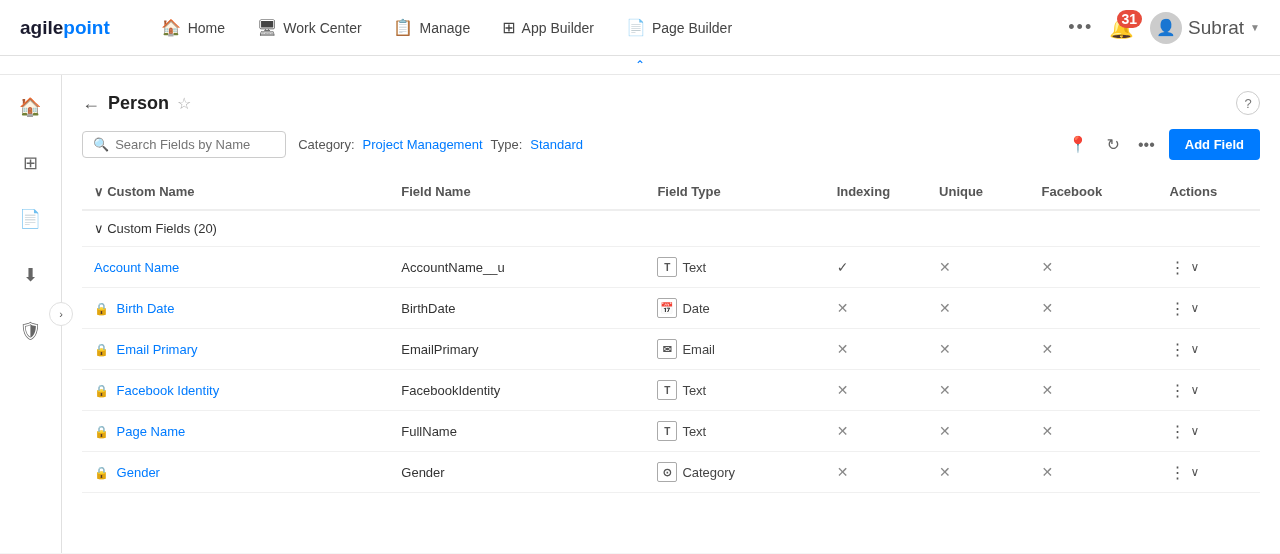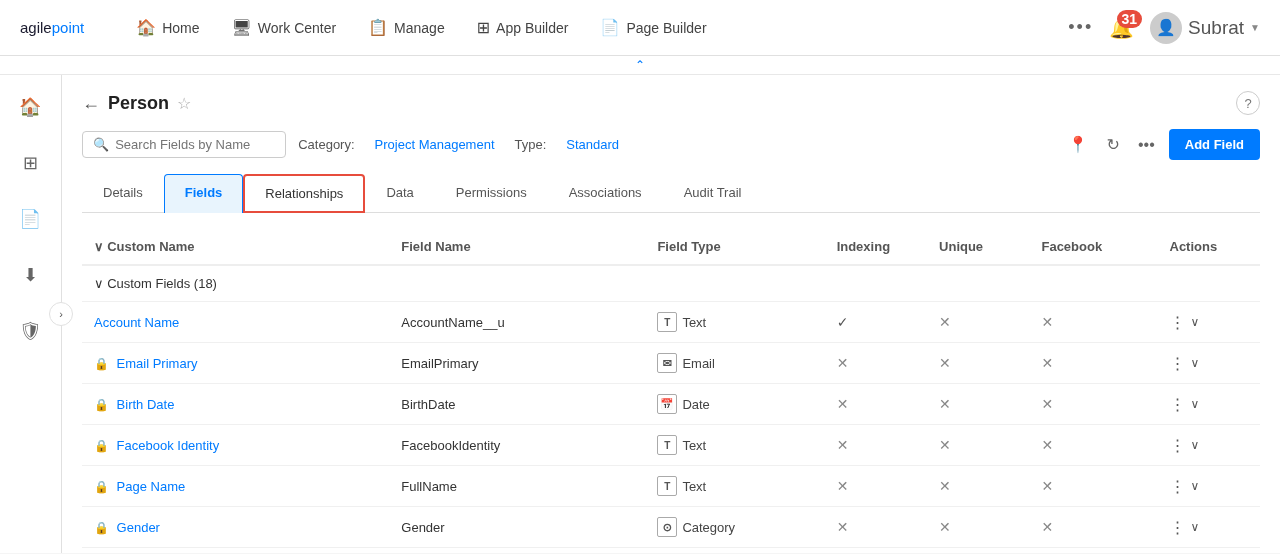--- a/index.html
+++ b/index.html
@@ -15,22 +15,22 @@
       border-bottom: 1px solid #e0e0e0;
       position: relative;
       z-index: 10;
     }
     .logo {
       display: flex;
       align-items: center;
       margin-right: 40px;
     }
     .logo-text {
-      font-size: 15px;
-      font-weight: normal;
+      font-size: 19px;
+      font-weight: bold;
       color: #1a1a2e;
     }
     .nav-items {
       display: flex;
       align-items: center;
       gap: 8px;
       flex: 1;
     }
     .nav-item {
       display: flex;
@@ -222,21 +222,21 @@
       border: none;
       outline: none;
       font-size: 13px;
       color: #404040;
       background: transparent;
       width: 160px;
     }
     .filter-tags {
       display: flex;
       align-items: center;
-      gap: 20px;
+      gap: 8px;
       justify-content: flex-end;
     }
     .filter-label { color: #555; font-size: 13px; }
     .filter-value { color: #007bff; font-size: 13px; cursor: pointer; }
     .toolbar-right {
       margin-left: auto;
       display: flex;
       align-items: center;
       gap: 10px;
     }
@@ -446,29 +446,20 @@
         <span class="filter-value">Standard</span>
       </div>
       <div class="toolbar-right">
         <span class="icon-btn">📍</span>
         <span class="icon-btn">↻</span>
         <span class="icon-btn">•••</span>
         <button class="add-field-btn">Add Field</button>
       </div>
     </div>
 
-    <div class="tabs">
-      <div class="tab">Details</div>
-      <div class="tab active">Fields</div>
-      <div class="tab highlighted">Relationships</div>
-      <div class="tab">Data</div>
-      <div class="tab">Permissions</div>
-      <div class="tab">Associations</div>
-      <div class="tab">Audit Trail</div>
-    </div>
 
     <table class="data-table">
       <thead>
         <tr>
           <th class="col-display-name">
             <span>∨</span>
             <span>Custom Name</span>
           </th>
           <th class="col-field-name">Field Name</th>
           <th class="col-field-type">Field Type</th>
@@ -476,21 +467,21 @@
           <th class="col-unique">Unique</th>
           <th class="col-mandatory">Facebook</th>
           <th class="col-actions">Actions</th>
         </tr>
       </thead>
       <tbody>
 
         <tr>
           <td colspan="7">
             <span>∨</span>
-            <span>Custom Fields (18)</span>
+            <span>Custom Fields (20)</span>
           </td>
         </tr>
 
         <tr>
           <td>
             <a class="field-link">Account Name</a>
           </td>
           <td>AccountName__u</td>
           <td>
             <div class="field-type">
@@ -511,20 +502,49 @@
             <div class="row-actions">
               <span class="action-dots">⋮</span>
               <span class="action-chevron">∨</span>
             </div>
           </td>
         </tr>
 
         <tr>
           <td>
             <span class="lock-icon">🔒</span>
+            <a class="field-link">Birth Date</a>
+          </td>
+          <td>BirthDate</td>
+          <td>
+            <div class="field-type">
+              <div class="type-icon" style="border:1px solid #aaa; font-size:11px;">📅</div>
+              <span>Date</span>
+            </div>
+          </td>
+          <td>
+            <span class="x-mark">✕</span>
+          </td>
+          <td>
+            <span class="x-mark">✕</span>
+          </td>
+          <td>
+            <span class="x-mark">✕</span>
+          </td>
+          <td>
+            <div class="row-actions">
+              <span class="action-dots">⋮</span>
+              <span class="action-chevron">∨</span>
+            </div>
+          </td>
+        </tr>
+
+        <tr>
+          <td>
+            <span class="lock-icon">🔒</span>
             <a class="field-link">Email Primary</a>
           </td>
           <td>EmailPrimary</td>
           <td>
             <div class="field-type">
               <div class="type-icon" style="font-size:11px;">✉</div>
               <span>Email</span>
             </div>
           </td>
           <td>
@@ -540,27 +560,27 @@
             <div class="row-actions">
               <span class="action-dots">⋮</span>
               <span class="action-chevron">∨</span>
             </div>
           </td>
         </tr>
 
         <tr>
           <td>
             <span class="lock-icon">🔒</span>
-            <a class="field-link">Birth Date</a>
-          </td>
-          <td>BirthDate</td>
+            <a class="field-link">Facebook Identity</a>
+          </td>
+          <td>FacebookIdentity</td>
           <td>
             <div class="field-type">
-              <div class="type-icon" style="border:1px solid #aaa; font-size:11px;">📅</div>
-              <span>Date</span>
+              <div class="type-icon">T</div>
+              <span>Text</span>
             </div>
           </td>
           <td>
             <span class="x-mark">✕</span>
           </td>
           <td>
             <span class="x-mark">✕</span>
           </td>
           <td>
             <span class="x-mark">✕</span>
@@ -569,23 +589,23 @@
             <div class="row-actions">
               <span class="action-dots">⋮</span>
               <span class="action-chevron">∨</span>
             </div>
           </td>
         </tr>
 
         <tr>
           <td>
             <span class="lock-icon">🔒</span>
-            <a class="field-link">Facebook Identity</a>
-          </td>
-          <td>FacebookIdentity</td>
+            <a class="field-link">Page Name</a>
+          </td>
+          <td>FullName</td>
           <td>
             <div class="field-type">
               <div class="type-icon">T</div>
               <span>Text</span>
             </div>
           </td>
           <td>
             <span class="x-mark">✕</span>
           </td>
           <td>
@@ -598,72 +618,43 @@
             <div class="row-actions">
               <span class="action-dots">⋮</span>
               <span class="action-chevron">∨</span>
             </div>
           </td>
         </tr>
 
         <tr>
           <td>
             <span class="lock-icon">🔒</span>
-            <a class="field-link">Page Name</a>
-          </td>
-          <td>FullName</td>
+            <a class="field-link">Gender</a>
+          </td>
+          <td>Gender</td>
           <td>
             <div class="field-type">
-              <div class="type-icon">T</div>
-              <span>Text</span>
+              <div class="type-icon" style="font-size:11px;">⊙</div>
+              <span>Category</span>
             </div>
           </td>
           <td>
             <span class="x-mark">✕</span>
           </td>
           <td>
             <span class="x-mark">✕</span>
           </td>
           <td>
             <span class="x-mark">✕</span>
           </td>
           <td>
             <div class="row-actions">
               <span class="action-dots">⋮</span>
               <span class="action-chevron">∨</span>
             </div>
           </td>
         </tr>
 
-        <tr>
-          <td>
-            <span class="lock-icon">🔒</span>
-            <a class="field-link">Gender</a>
-          </td>
-          <td>Gender</td>
-          <td>
-            <div class="field-type">
-              <div class="type-icon" style="font-size:11px;">⊙</div>
-              <span>Category</span>
-            </div>
-          </td>
-          <td>
-            <span class="x-mark">✕</span>
-          </td>
-          <td>
-            <span class="x-mark">✕</span>
-          </td>
-          <td>
-            <span class="x-mark">✕</span>
-          </td>
-          <td>
-            <div class="row-actions">
-              <span class="action-dots">⋮</span>
-              <span class="action-chevron">∨</span>
-            </div>
-          </td>
-        </tr>
-
       </tbody>
     </table>
 
   </div>
 </div>
 
 </body></html>

